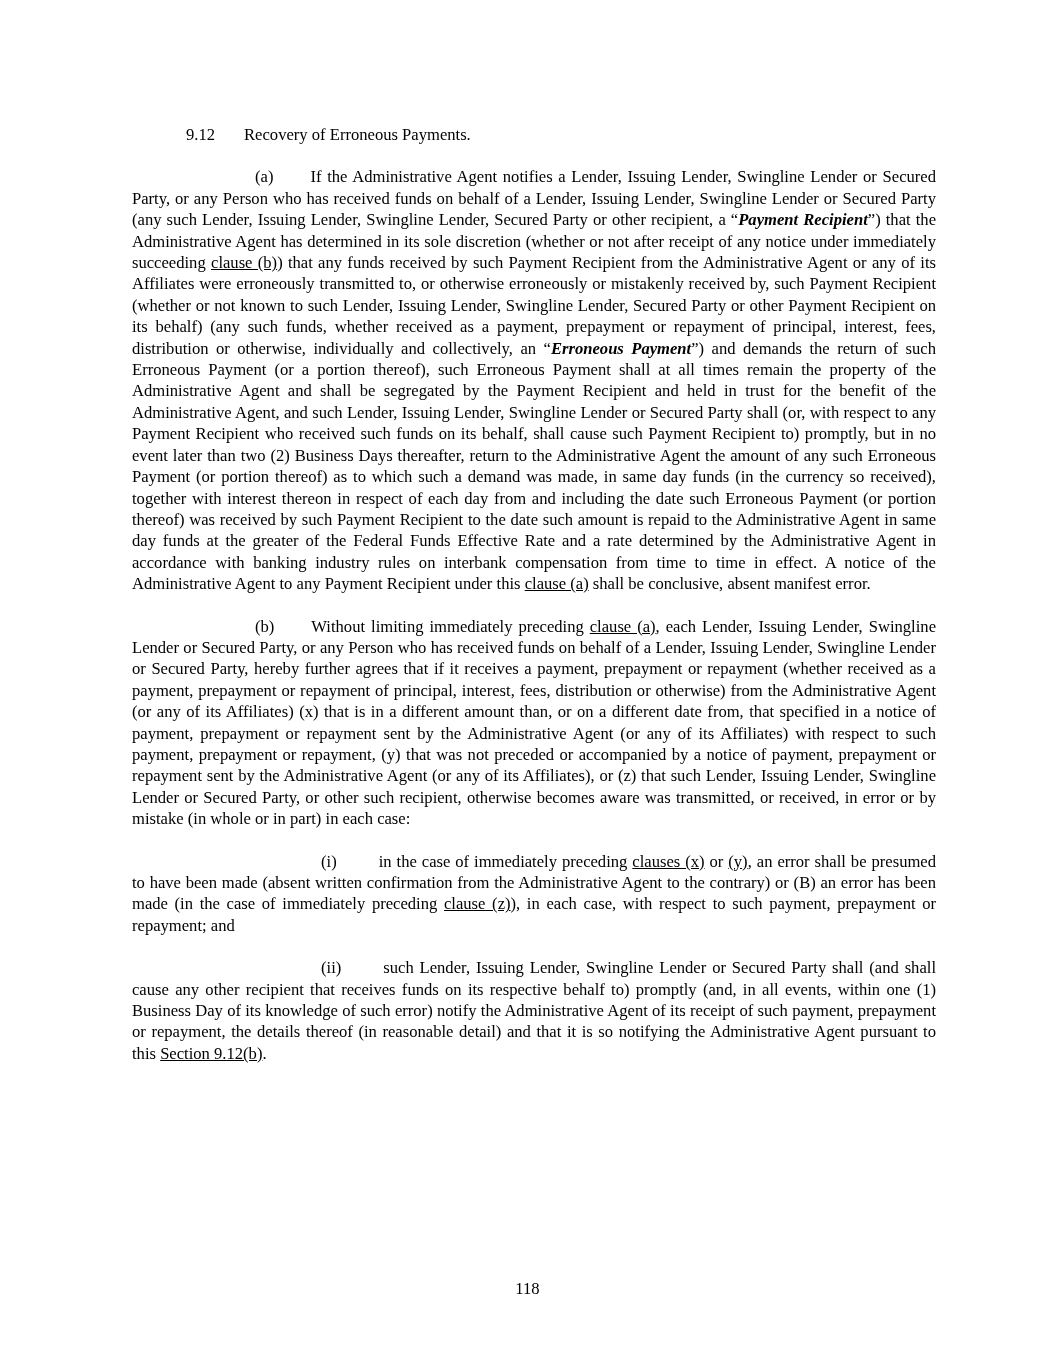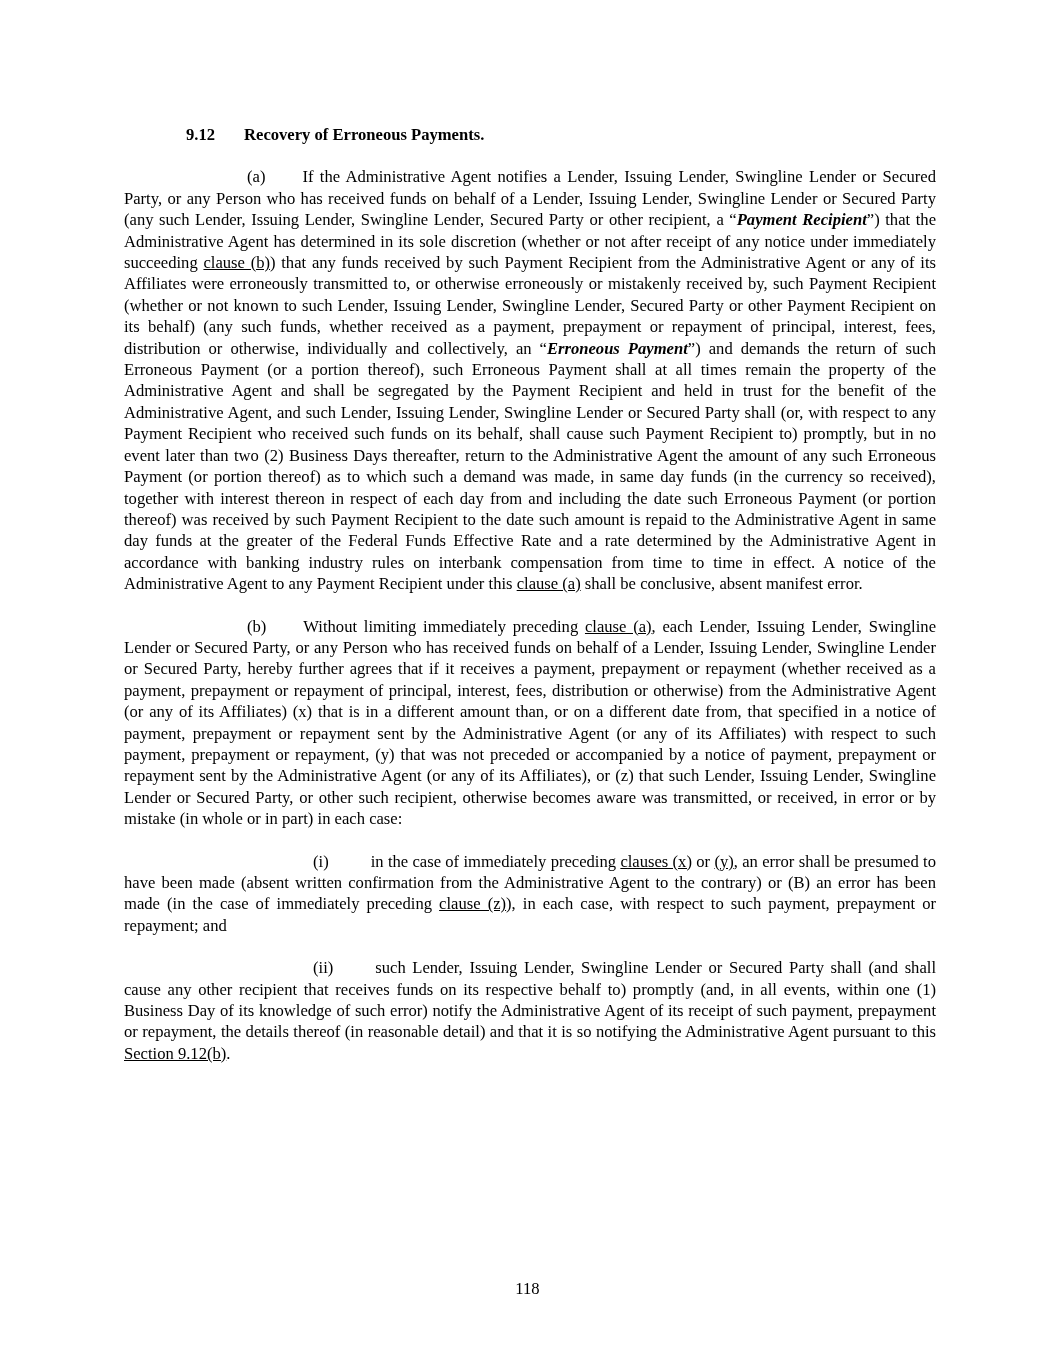--- a/index.html
+++ b/index.html
@@ -20,26 +20,26 @@
   }
   .content {
     position: absolute;
     left: 124px;
     top: 124px;
     width: 812px;
   }
   .heading {
     margin: 0 0 21px 0;
     padding-left: 62px;
-    font-weight: bold;
+    font-weight: normal;
     text-align: left;
   }
   .h-tab { display: inline-block; width: 29px; }
   .para {
-    margin: 0 0 21px 0;
+    margin: 0 0 21px 8px;
     text-align: justify;
   }
   .para:last-of-type { margin-bottom: 0; }
   .indent { display: inline-block; }
   .p-l1 .indent { width: 123px; }
   .p-l2 .indent { width: 189px; }
   .label-tab { display: inline-block; }
   .p-l1 .label-tab { width: 37px; }
   .p-l2 .label-tab { width: 42px; }
   .run-normal { }

